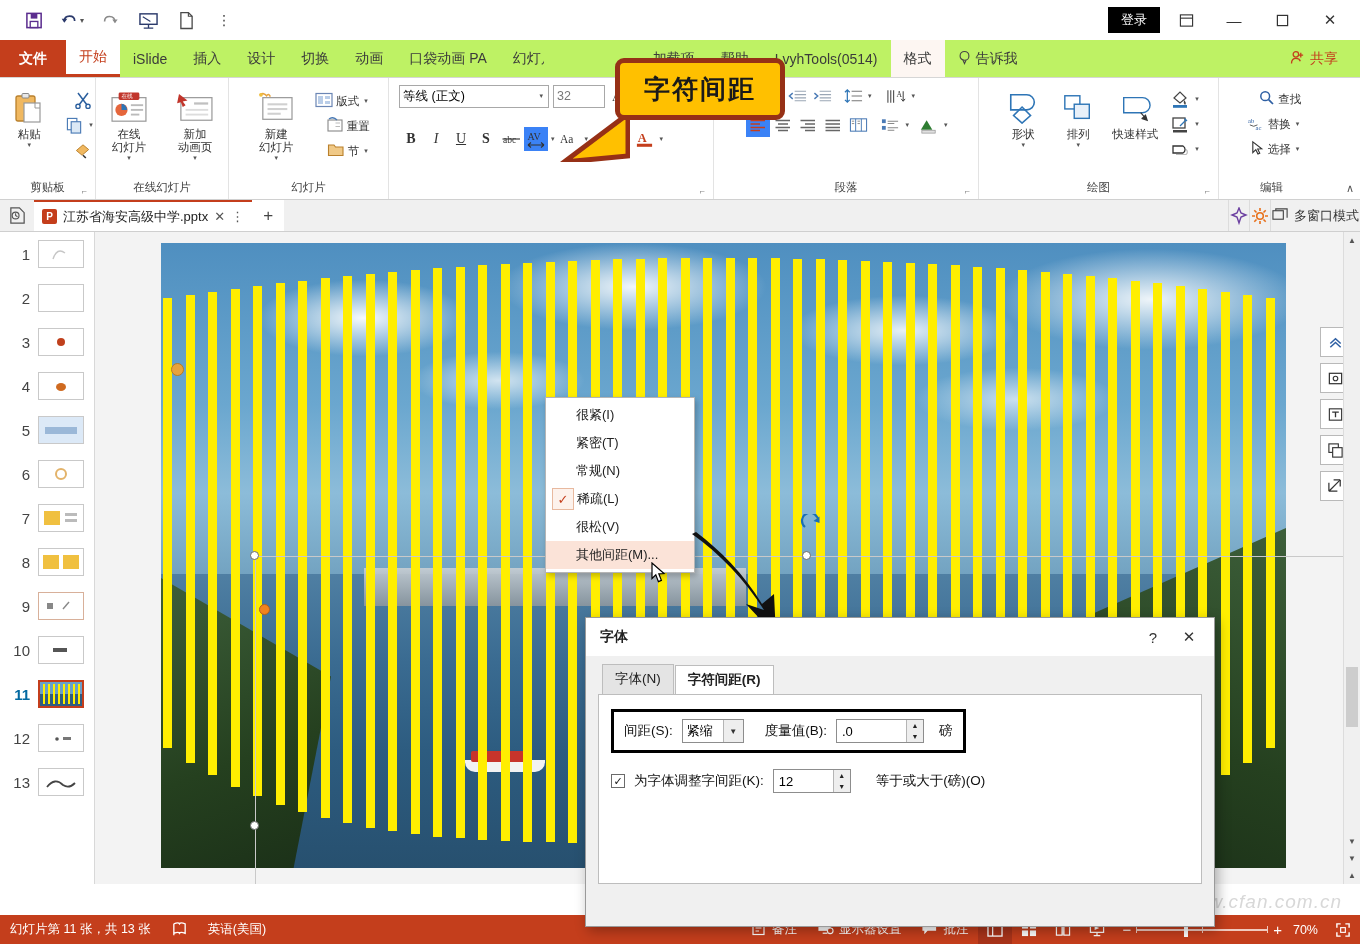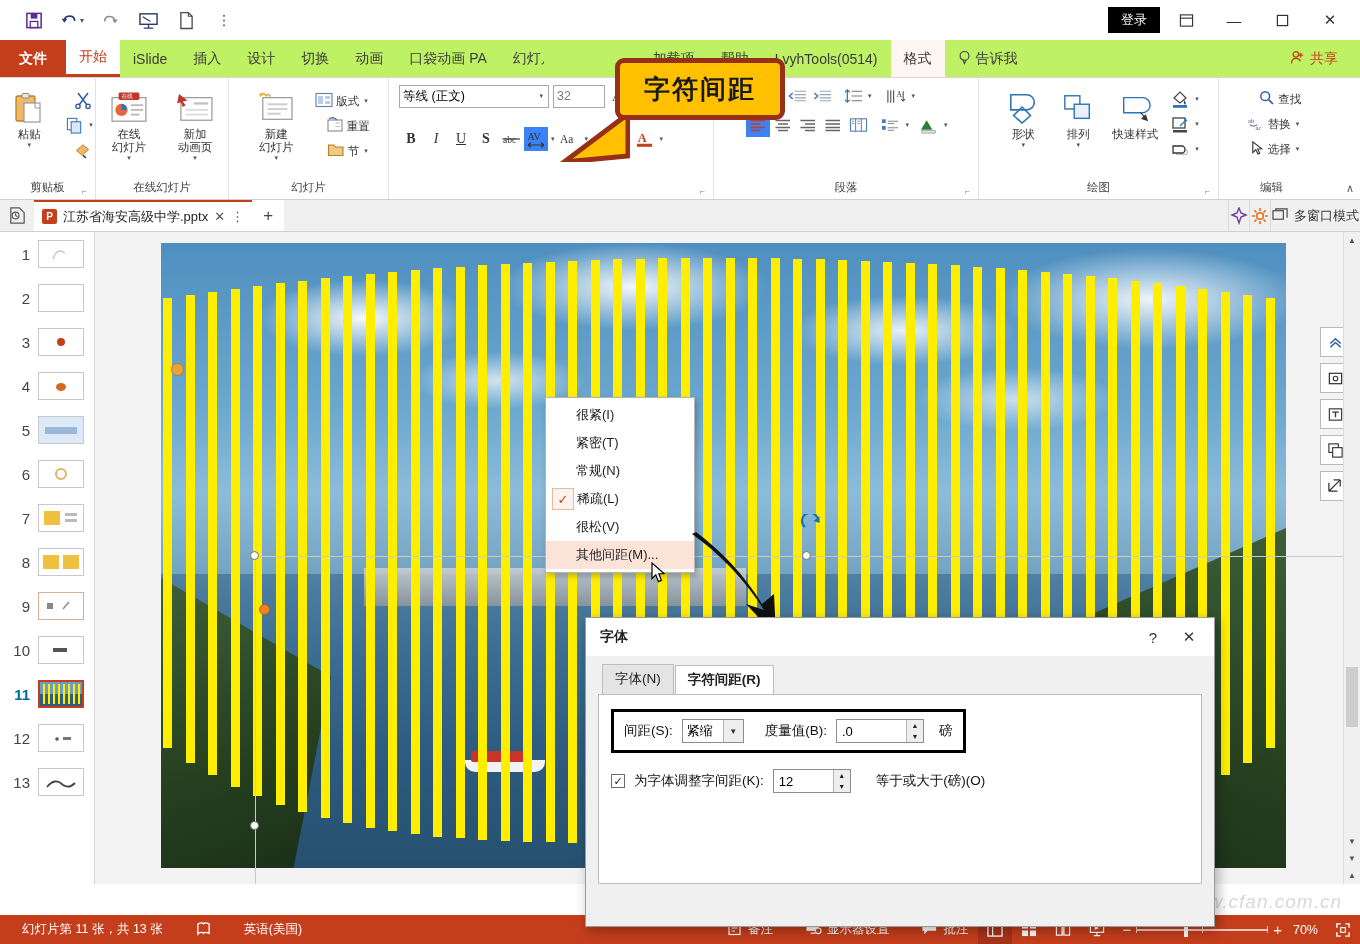--- a/index.html
+++ b/index.html
@@ -201,21 +201,21 @@
            display:flex; align-items:center; justify-content:center; color:#111; cursor:pointer; }
   .dlg-btns { position:absolute; right:14px; bottom:14px; display:flex; gap:12px; }
   .dbtn { width:92px; height:28px; background:#e4e4e4; border:1px solid #adadad; font-size:13.5px;
           color:#111; display:flex; align-items:center; justify-content:center; cursor:pointer; }
   .dbtn.primary { border:2px solid #0f6cbd; background:#e9e9e9; }
 
   
   #status { position:absolute; left:0; bottom:0; width:1360px; height:29px; background:#c43e1c;
             display:flex; align-items:center; color:#fff; font-size:12.5px; }
   #status .si { display:flex; align-items:center; gap:5px; padding:0 10px; height:29px;
-                cursor:pointer;margin-left:12px; }
+                cursor:pointer; }
   #status .si.nohover { cursor:default; }
   .st-view { width:34px; height:29px; display:flex; align-items:center; justify-content:center;
              font-size:14px; cursor:pointer; }
   .st-view.on { background:#a8331a; }
   .zoomslider { display:flex; align-items:center; gap:5px; padding:0 8px; }
   .zs-track { width:132px; height:2px; background:#f0c9be; position:relative; }
   .zs-thumb { position:absolute; left:48px; top:-6px; width:4px; height:14px; background:#fff;
               cursor:pointer; }
   .zs-tick { position:absolute; top:-3px; width:1px; height:7px; background:#f0c9be; }
   .watermark { position:absolute; right:18px; bottom:31px; font-size:19px; color:#d8d8d8;

